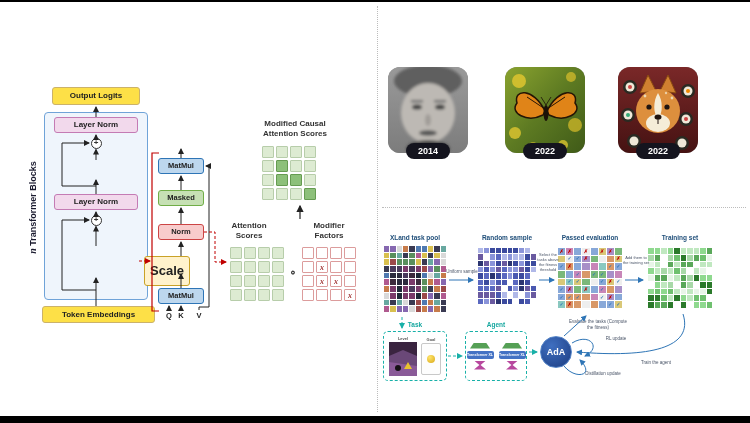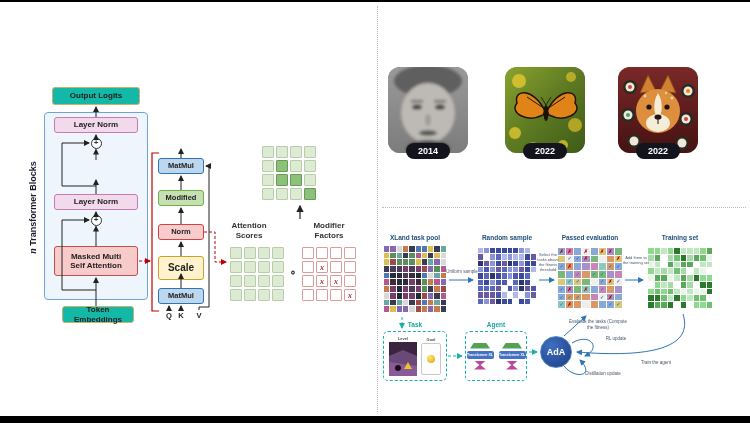--- a/index.html
+++ b/index.html
@@ -3,21 +3,21 @@
 <meta charset="utf-8">
 <style>
   *{margin:0;padding:0;box-sizing:border-box}
   body{font-family:"Liberation Sans",sans-serif;background:#fff}
   .stage{position:relative;width:750px;height:423px;background:#fff;overflow:hidden}
   .bar{position:absolute;left:0;width:750px;background:#000}
   .sep-v{position:absolute;width:0;border-left:1px dotted #bcbcbc}
   .sep-h{position:absolute;height:0;border-top:1px dotted #bcbcbc}
   .box{position:absolute;display:flex;align-items:center;justify-content:center;text-align:center;
        font-size:8px;font-weight:600;color:#222;border:1px solid;border-radius:3px;line-height:1.15;white-space:pre-line}
-  .cream{background:#14b8a6;border-color:#CBB26A}
+  .cream{background:#fde047;border-color:#CBB26A}
   .pinkln{background:#F2D9EC;border-color:#C47BB4}
   .attn{background:#F8CBCB;border-color:#C0504D}
   .container-box{position:absolute;background:#EFF5FC;border:1.5px solid #6FA3D8;border-radius:4px}
   .blue{background:#BDD7EE;border-color:#2E75B6}
   .green{background:#C6E0B4;border-color:#70AD47}
   .pinkm{background:#F8CCCC;border-color:#CC4444}
   .yellow{background:#FFF2CC;border-color:#C9A227}
   .plusc{position:absolute;width:11px;height:11px;border:1px solid #333;border-radius:50%;background:#fff;
          display:flex;align-items:center;justify-content:center;font-size:8px;font-weight:700;color:#333;line-height:1}
   .rot{position:absolute;transform:rotate(-90deg);font-size:9px;font-weight:700;color:#1a1a2e;white-space:nowrap;text-align:center}
@@ -71,33 +71,33 @@
     <span>Transformer Blocks</span>
   </div>
 
   <div class="container-box" style="left:44px;top:112px;width:104px;height:188px"></div>
 
   <div class="box cream" style="left:52px;top:87px;width:88px;height:18px">Output Logits</div>
   <div class="box pinkln" style="left:54px;top:117px;width:84px;height:16px">Layer Norm</div>
   <div class="plusc" style="left:90.5px;top:137.5px">+</div>
   <div class="box pinkln" style="left:54px;top:194px;width:84px;height:16px">Layer Norm</div>
   <div class="plusc" style="left:90.5px;top:214.5px">+</div>
-  <div class="box attn" style="left:54px;top:246px;width:84px;height:30px">Masked Multi
-Self Attention</div>
-  <div class="box cream" style="left:62px;top:306px;width:72px;height:17px">Token Embeddings</div>
+  <div class="box cream" style="left:42px;top:306px;width:113px;height:17px">Token Embeddings</div>
 
   <div class="box blue" style="left:158px;top:158px;width:46px;height:16px;font-size:7.5px">MatMul</div>
-  <div class="box green" style="left:158px;top:190px;width:46px;height:16px;font-size:7.5px">Modified</div>
+  <div class="box green" style="left:158px;top:190px;width:46px;height:16px;font-size:7.5px">Masked</div>
   <div class="box pinkm" style="left:158px;top:224px;width:46px;height:16px;font-size:7.5px">Norm</div>
-  <div class="box yellow" style="left:158px;top:256px;width:46px;height:24px;font-size:10px">Scale</div>
+  <div class="box yellow" style="left:144px;top:256px;width:46px;height:30px;font-size:13px">Scale</div>
   <div class="box blue" style="left:158px;top:288px;width:46px;height:16px;font-size:7.5px">MatMul</div>
   <div class="qkv" style="left:163px;top:311px">Q</div>
   <div class="qkv" style="left:175px;top:311px">K</div>
   <div class="qkv" style="left:193px;top:311px">V</div>
 
+  <div class="glabel" style="left:245px;top:119px;width:100px">Modified Causal
+Attention Scores</div>
   <div class="mgrid" id="grid-modified" style="left:262px;top:146px">
       <div class="mcell"></div>
       <div class="mcell"></div>
       <div class="mcell"></div>
       <div class="mcell"></div>
       <div class="mcell"></div>
       <div class="mcell on"></div>
       <div class="mcell"></div>
       <div class="mcell"></div>
       <div class="mcell"></div>

